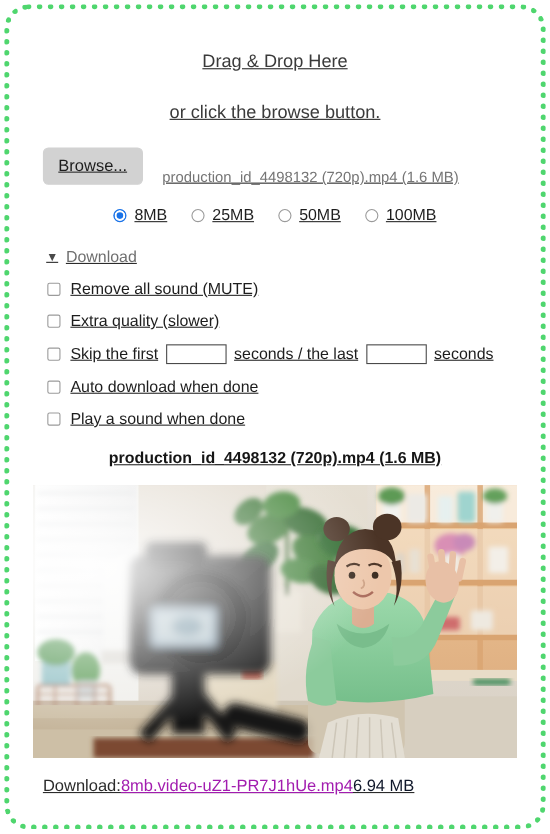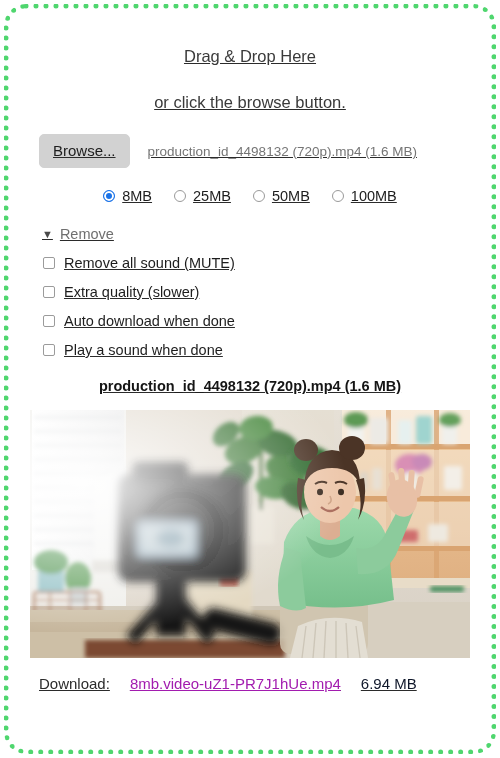--- a/index.html
+++ b/index.html
@@ -45,21 +45,21 @@
     font-size: 16.5px;
     line-height: 26px;
     color: #3a3a3a;
   }
   #headline .l1 { display: block; }
   #headline .l2 { display: block; margin-top: 20px; }
 
   
   #browse-row {
     display: flex;
-    align-items: center;
+    align-items: flex-end;
     margin-top: 19px;
     padding-left: 30px;
   }
   #browse-button {
     background: #d2d2d2;
     border: 1px solid #d2d2d2;
     border-radius: 5px;
     font-family: "Liberation Sans", sans-serif;
     font-size: 15px;
     color: #1d1d1d;
@@ -176,21 +176,21 @@
   }
   #video-preview svg { display: block; }
 
   #download-row {
     margin-top: 17px;
     padding-left: 30px;
     font-size: 15px;
     color: #2b2b2b;
     display: flex;
     align-items: baseline;
-    gap: 20px;
+    gap: 0;
   }
   #download-link {
     color: #a21caf;
     text-decoration: underline;
     cursor: pointer;
     text-align: right;
   }
   #download-size { color: #0f172a; }
 </style>
 </head>
@@ -223,35 +223,43 @@
         <span>50MB</span>
       </div>
       <div class="radio-item">
         <span class="radio-mark"></span>
         <span>100MB</span>
       </div>
     </div>
 
     <div id="options-toggle">
       <span id="options-caret">▼</span>
-      <span>Remove</span>
+      <span>Download</span>
     </div>
 
     <div id="options-list">
 
       <div class="option-row">
         <span class="check-mark"></span>
         <span>Remove all sound (MUTE)</span>
       </div>
 
       <div class="option-row">
         <span class="check-mark"></span>
         <span>Extra quality (slower)</span>
       </div>
 
+      <div class="option-row">
+        <span class="check-mark"></span>
+        <span>Skip the first</span>
+        <input class="sec-input" type="text" value="" style="">
+        <span>seconds / the last</span>
+        <input class="sec-input" type="text" value="" style="">
+        <span>seconds</span>
+      </div>
 
       <div class="option-row">
         <span class="check-mark"></span>
         <span>Auto download when done</span>
       </div>
 
       <div class="option-row">
         <span class="check-mark"></span>
         <span>Play a sound when done</span>
       </div>

